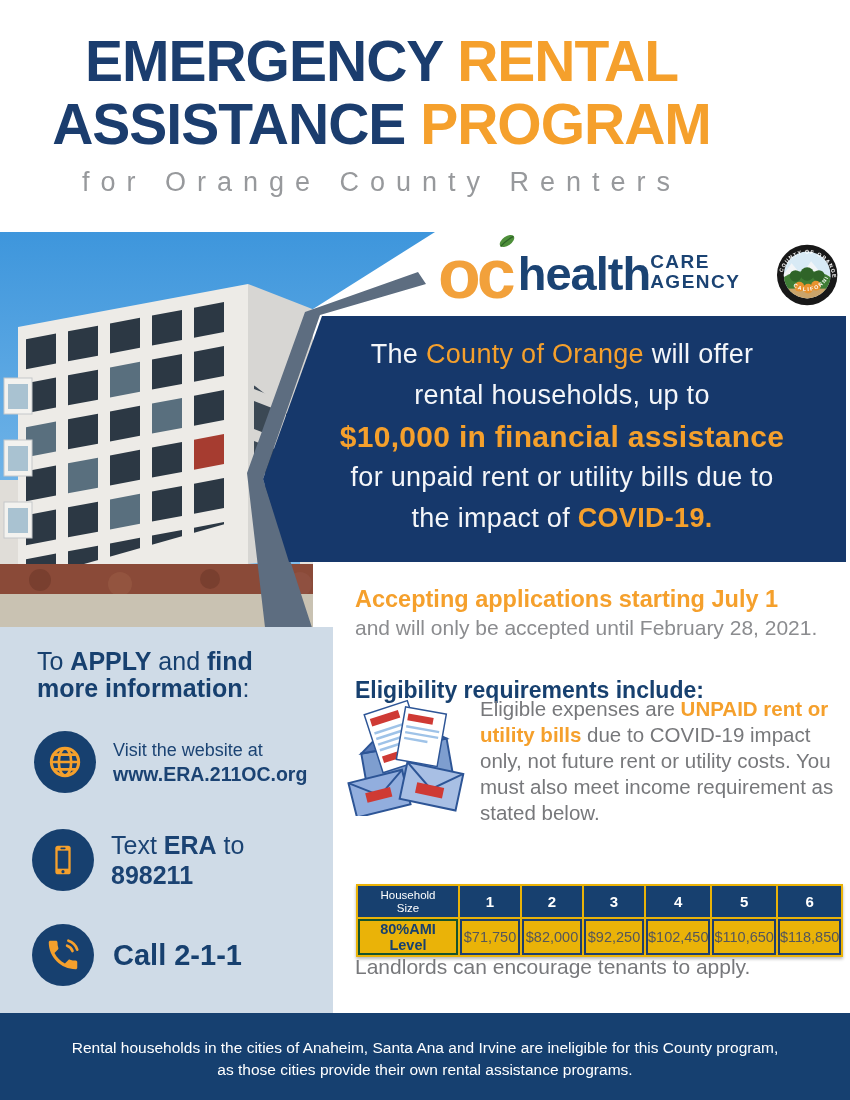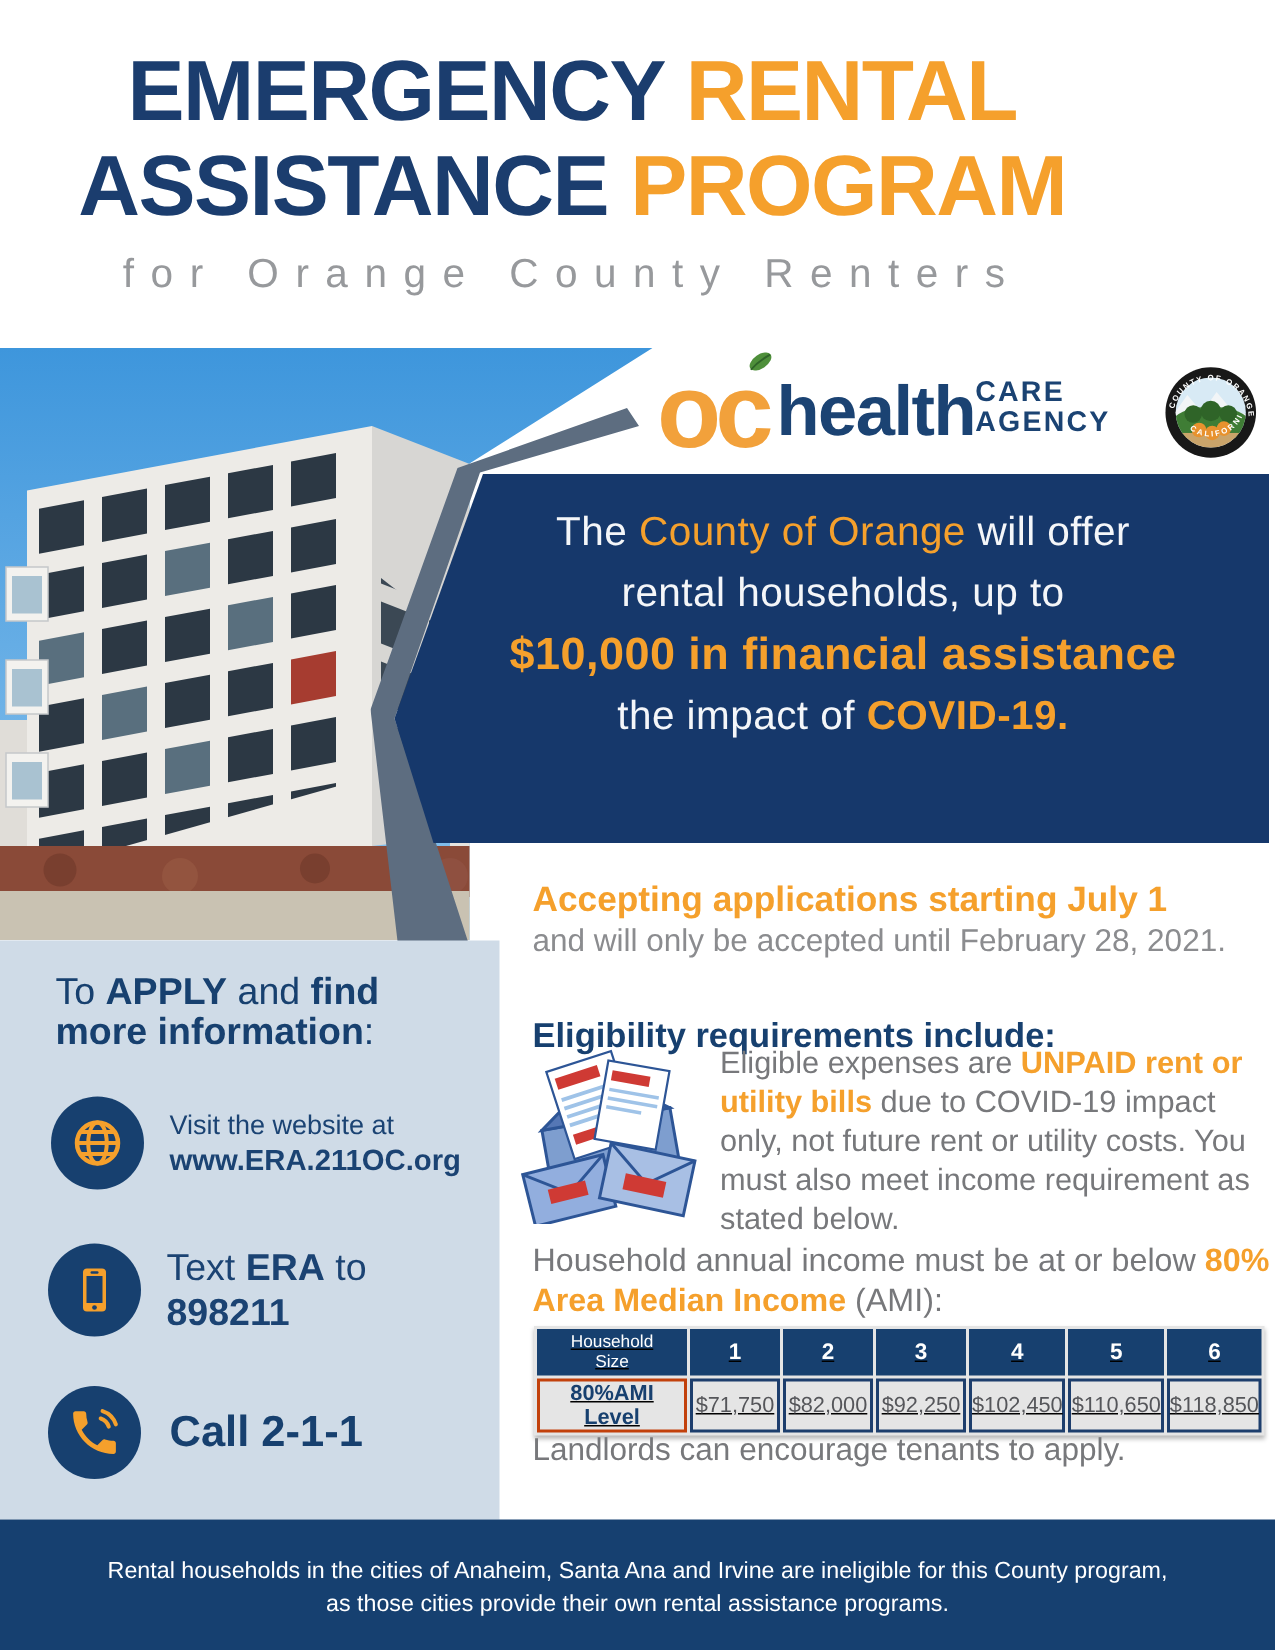--- a/index.html
+++ b/index.html
@@ -52,27 +52,27 @@
   .accepting-l2{font-size:21px;color:#8B8C8F;line-height:26px;margin-top:2px;}
   .elig-heading{top:677px;left:355px;font-size:23px;font-weight:700;color:#17406F;}
 
   .envelopes{top:694px;left:346px;}
   .elig-para{top:696px;left:480px;width:370px;font-size:20.5px;line-height:26px;color:#77787B;}
   .para-hl{color:#F5A02C;font-weight:700;}
 
   .income{top:827px;left:355px;width:495px;font-size:21.5px;line-height:27px;color:#77787B;}
   .income-hl{color:#F5A02C;font-weight:700;}
 
-  .ami-table{top:884px;left:356px;border-collapse:separate;border-spacing:2px;background:#e5e5e5;
-    box-shadow:0 2px 3px rgba(0,0,0,.28);text-decoration:underline;}
+  .ami-table{top:884px;left:356px;border-collapse:separate;border-spacing:2px;background:#eab308;
+    box-shadow:0 2px 3px rgba(0,0,0,.28);}
   .ami-table td{padding:0;text-align:center;vertical-align:middle;}
   .th-cell{background:#17406F;color:#ffffff;height:31px;}
   .th-first{width:100px;font-size:11.5px;line-height:12.5px;}
   .th-num{width:60px;font-size:15px;font-weight:700;}
-  .td-label{border:2px solid #c2410c;font-size:14.5px;font-weight:700;color:#17406F;height:23px;margin-left:25px;}
+  .td-label{border:2px solid #14532d;font-size:14.5px;font-weight:700;color:#17406F;height:23px;margin-left:25px;}
   .td-val{border:2px solid #1d3e6d;font-size:14.5px;color:#55565A;height:23px;}
 
   .landlords{top:955px;left:355px;font-size:21px;color:#77787B;}
 
   
   .sidebar{top:627px;left:0;width:333px;height:386px;background:#CFDBE7;}
   .sb-heading{top:648px;left:37px;width:270px;font-size:25px;line-height:27px;color:#17406F;font-weight:400;}
   .sb-b{font-weight:700;}
   .sb-icon{width:62px;height:62px;border-radius:50%;background:#17406F;display:flex;align-items:center;justify-content:center;}
   .sb-row{display:flex;align-items:center;}
@@ -234,20 +234,21 @@
       </text>
     </svg>
   </div>
 
   <div class="abs gray-facet"></div>
   <div class="abs navy-box"></div>
   <div class="abs banner-text">
     <div><span>The </span><span class="banner-hl">County of Orange</span><span> will offer</span></div>
     <div>rental households, up to</div>
     <div class="banner-bold">$10,000 in financial assistance</div>
+    <div>for unpaid rent or utility bills due to</div>
     <div><span>the impact of </span><span class="banner-covid">COVID-19.</span></div>
   </div>
 
   <div class="abs accepting">
     <div class="accepting-l1">Accepting applications starting July 1</div>
     <div class="accepting-l2">and will only be accepted until February 28, 2021.</div>
   </div>
 
   <div class="abs elig-heading">Eligibility requirements include:</div>
 
@@ -283,24 +284,20 @@
         <polyline points="58,74 87,96 116,74" fill="none" stroke="#2d5596" stroke-width="2"></polyline>
         <rect x="72" y="92" width="28" height="11" fill="#cf3a34"></rect>
       </g>
     </svg>
   </div>
 
   <div class="abs elig-para">
     <span>Eligible expenses are </span><span class="para-hl">UNPAID rent or utility bills</span><span> due to COVID-19 impact only, not future rent or utility costs. You must also meet income requirement as stated below.</span>
   </div>
 
-  <div class="abs income">
-    <span>Household annual income must be at or below </span><span class="income-hl">80%</span><br>
-    <span class="income-hl">Area Median Income</span><span> (AMI):</span>
-  </div>
 
   <table class="abs ami-table">
     <tbody>
       <tr>
         <td class="th-cell th-first">
           <div>Household</div>
           <div>Size</div>
         </td>
         <td class="th-cell th-num">1</td>
         <td class="th-cell th-num">2</td>

